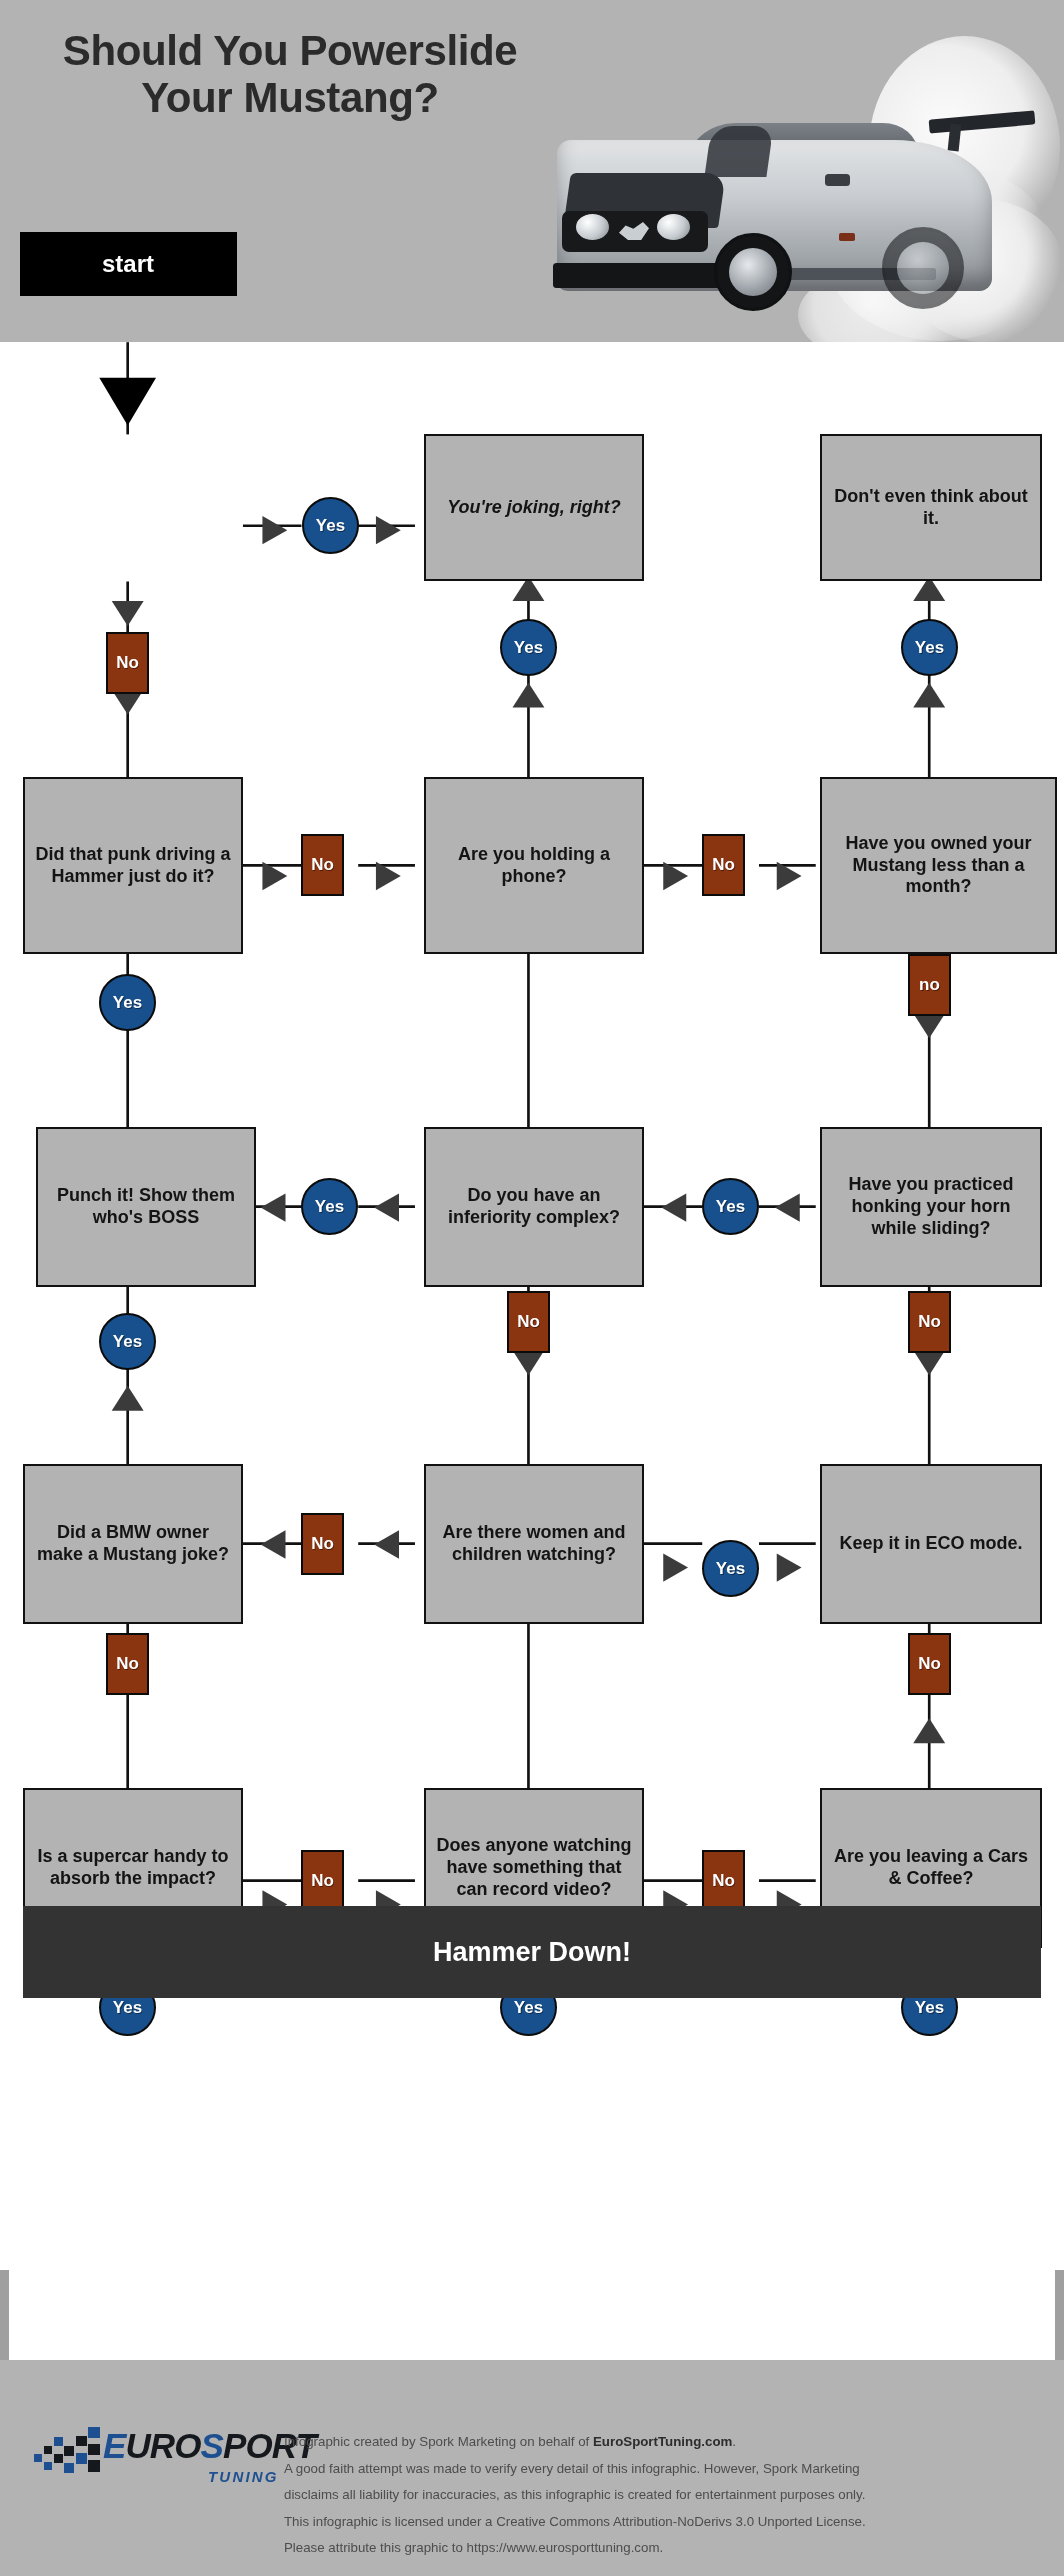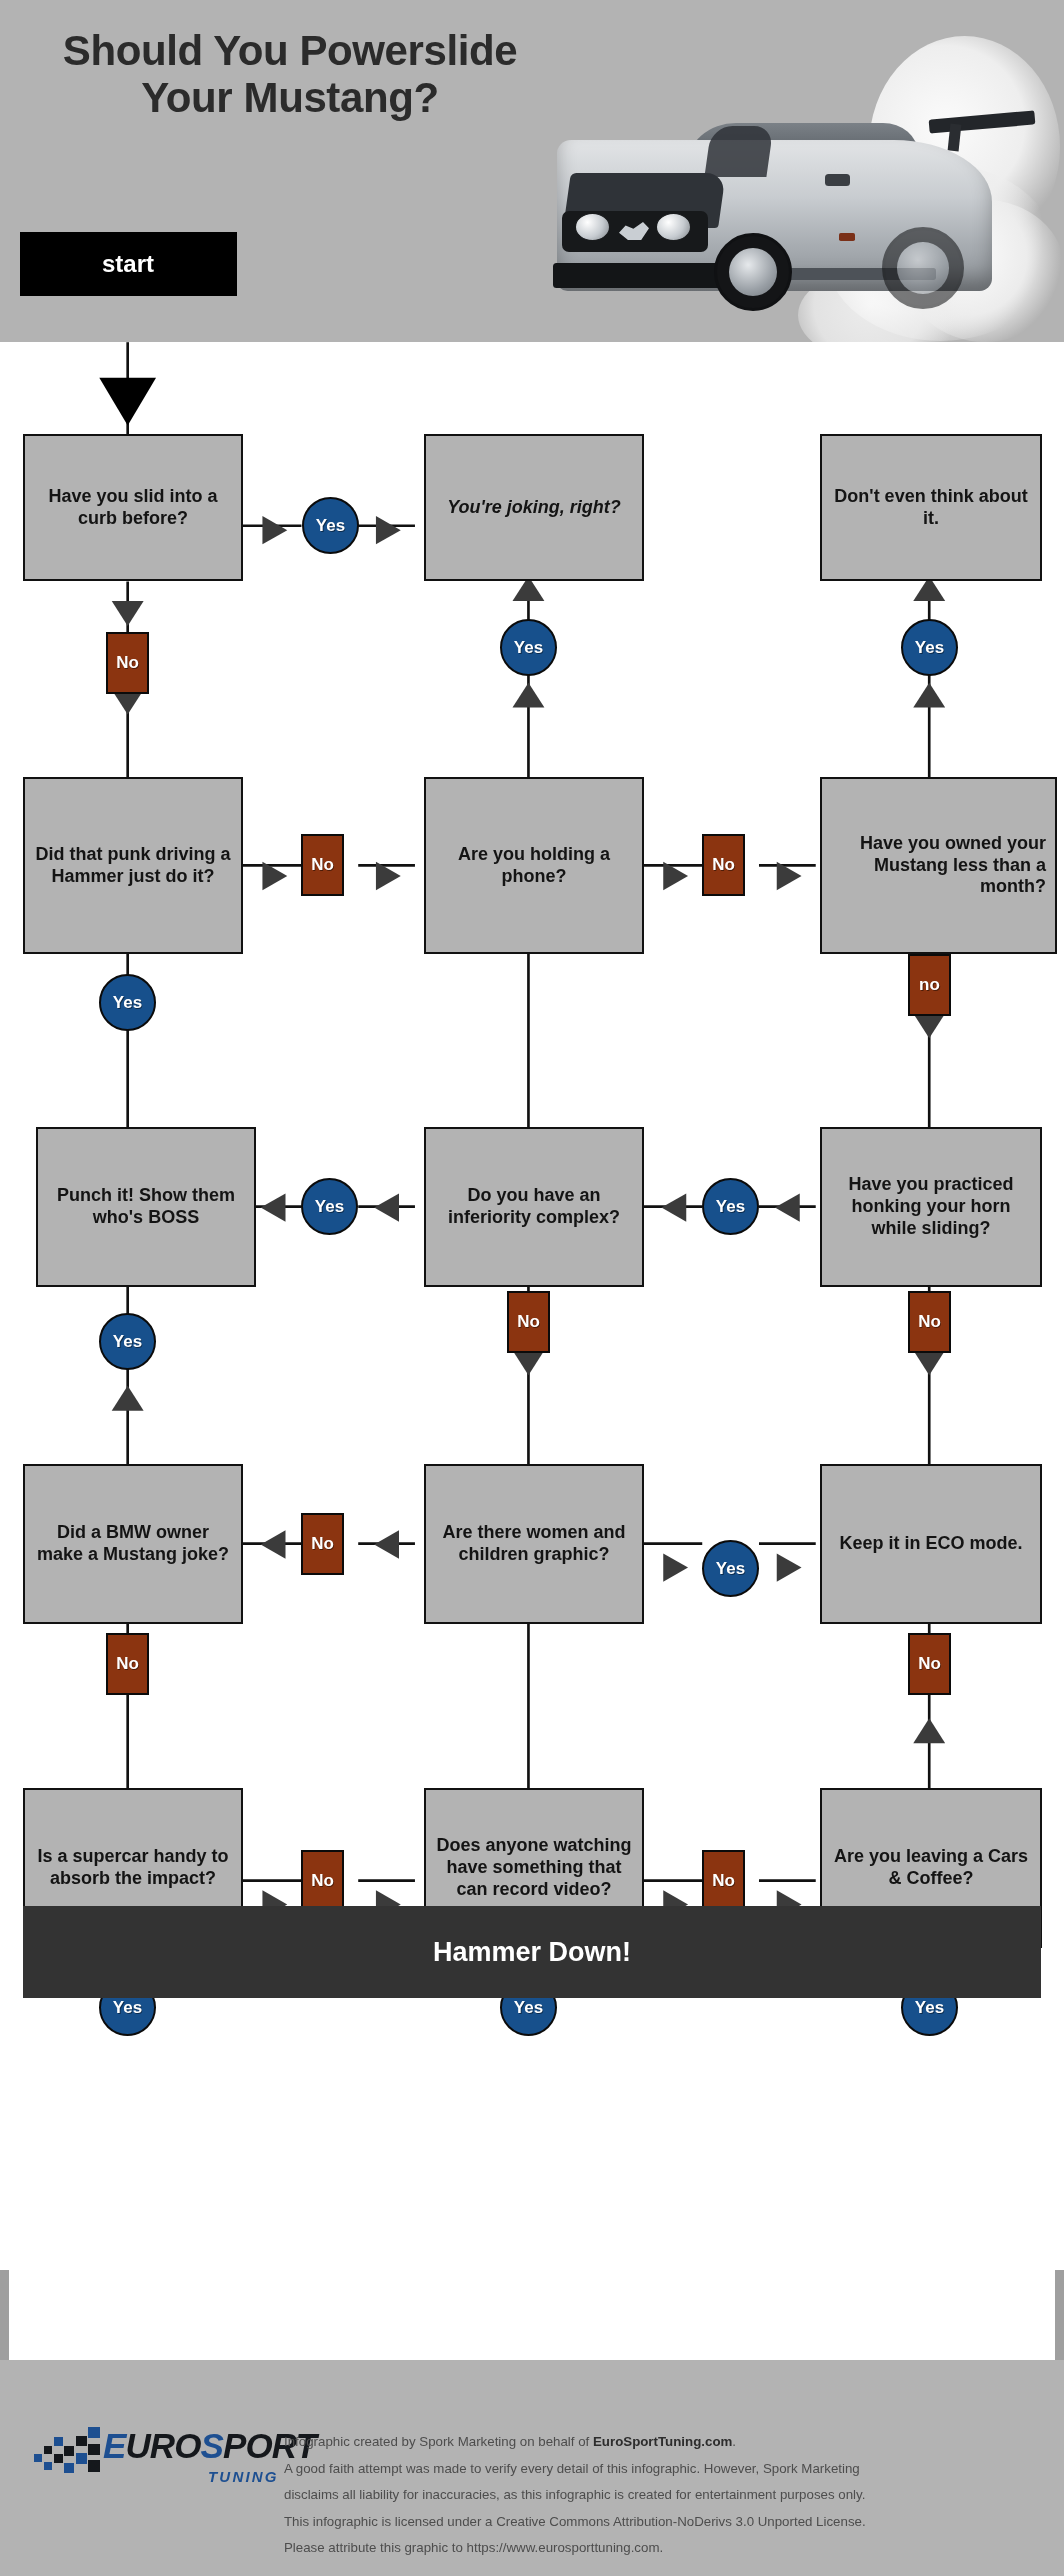--- a/index.html
+++ b/index.html
@@ -437,23 +437,20 @@
         <path d="M450,1340 L450,1372 L422,1356 Z"></path>
         <path d="M748,1366 L748,1398 L776,1382 Z"></path>
         <path d="M876,1366 L876,1398 L904,1382 Z"></path>
         <path d="M296,1746 L296,1778 L324,1762 Z"></path>
         <path d="M424,1746 L424,1778 L452,1762 Z"></path>
         <path d="M748,1746 L748,1778 L776,1762 Z"></path>
         <path d="M876,1746 L876,1778 L904,1762 Z"></path>
       </g>
     </svg>
 
-    <div class="node" style="left:23px; top:92px; width:220px; height:147px;">
-      <span>Have you slid into a curb before?</span>
-    </div>
     <div class="node" style="left:424px; top:92px; width:220px; height:147px;font-style:italic;">
       <span>You're joking, right?</span>
     </div>
     <div class="node" style="left:820px; top:92px; width:222px; height:147px;">
       <span>Don't even think about it.</span>
     </div>
 
     <div class="yes-node" style="left:302px; top:155px;">
       <span>Yes</span>
     </div>
@@ -466,21 +463,21 @@
     <div class="no-node" style="left:106px; top:290px;">
       <span>No</span>
     </div>
 
     <div class="node" style="left:23px; top:435px; width:220px; height:177px;">
       <span>Did that punk driving a Hammer just do it?</span>
     </div>
     <div class="node" style="left:424px; top:435px; width:220px; height:177px;">
       <span>Are you holding a phone?</span>
     </div>
-    <div class="node" style="left:820px; top:435px; width:237px; height:177px;text-align:right;">
+    <div class="node" style="left:820px; top:435px; width:237px; height:177px;">
       <span>Have you owned your Mustang less than a month?</span>
     </div>
 
     <div class="no-node" style="left:301px; top:492px;">
       <span>No</span>
     </div>
     <div class="no-node" style="left:702px; top:492px;">
       <span>No</span>
     </div>
     <div class="yes-node" style="left:99px; top:632px;">
@@ -513,21 +510,21 @@
       <span>No</span>
     </div>
     <div class="no-node" style="left:908px; top:949px;">
       <span>No</span>
     </div>
 
     <div class="node" style="left:23px; top:1122px; width:220px; height:160px;">
       <span>Did a BMW owner make a Mustang joke?</span>
     </div>
     <div class="node" style="left:424px; top:1122px; width:220px; height:160px;">
-      <span>Are there women and children graphic?</span>
+      <span>Are there women and children watching?</span>
     </div>
     <div class="node" style="left:820px; top:1122px; width:222px; height:160px;">
       <span>Keep it in ECO mode.</span>
     </div>
 
     <div class="no-node" style="left:301px; top:1171px;">
       <span>No</span>
     </div>
     <div class="yes-node" style="left:702px; top:1198px;">
       <span>Yes</span>

